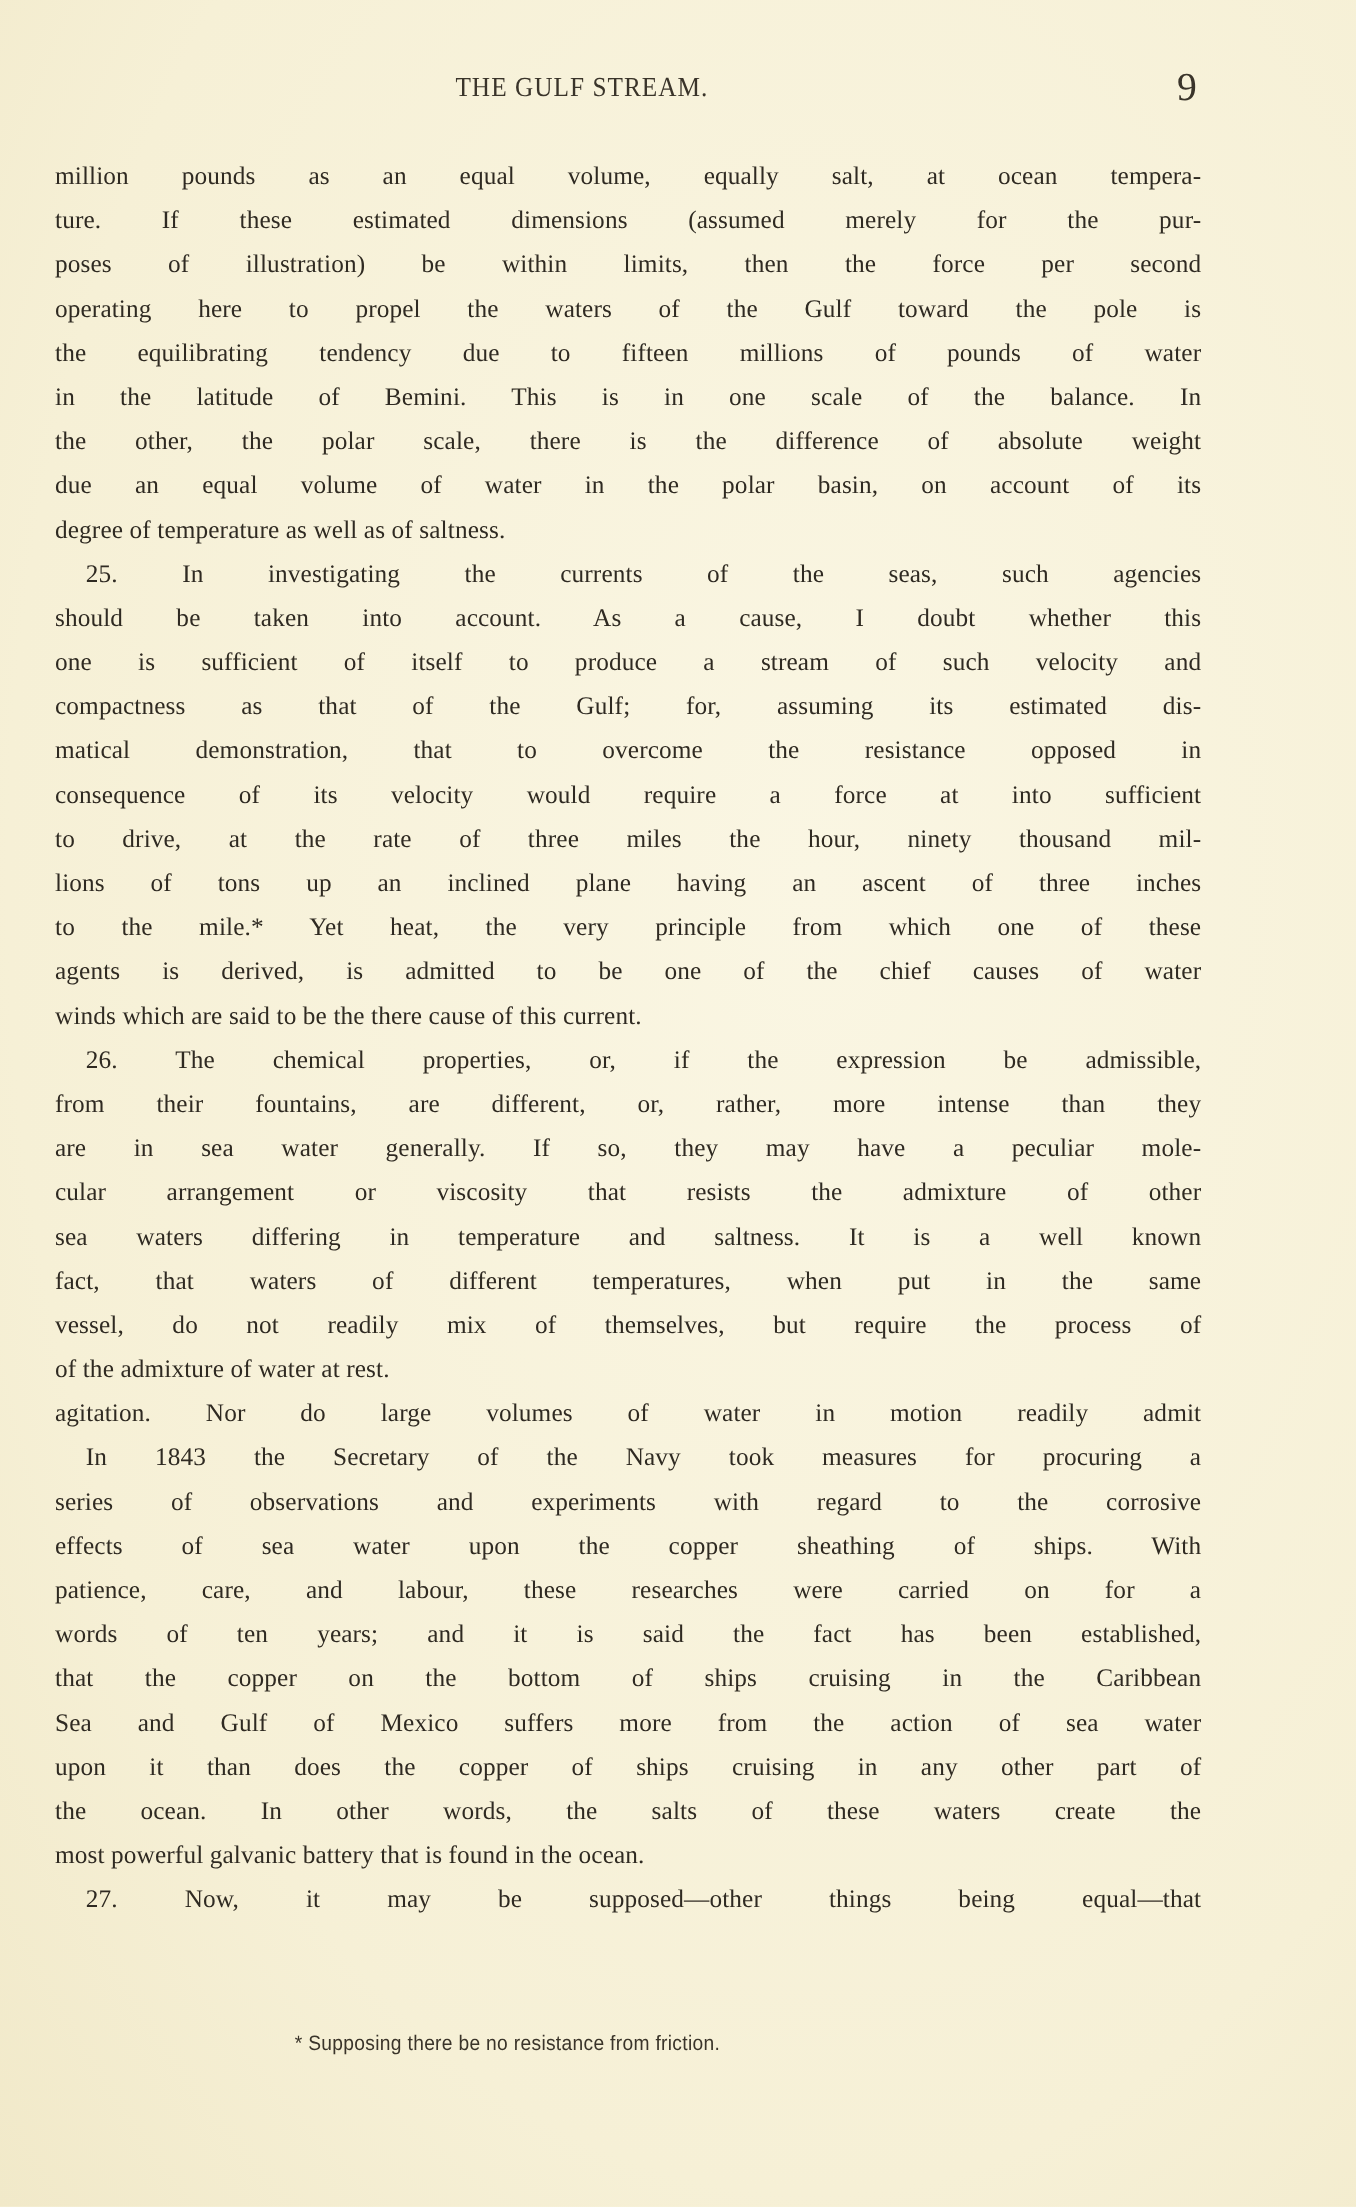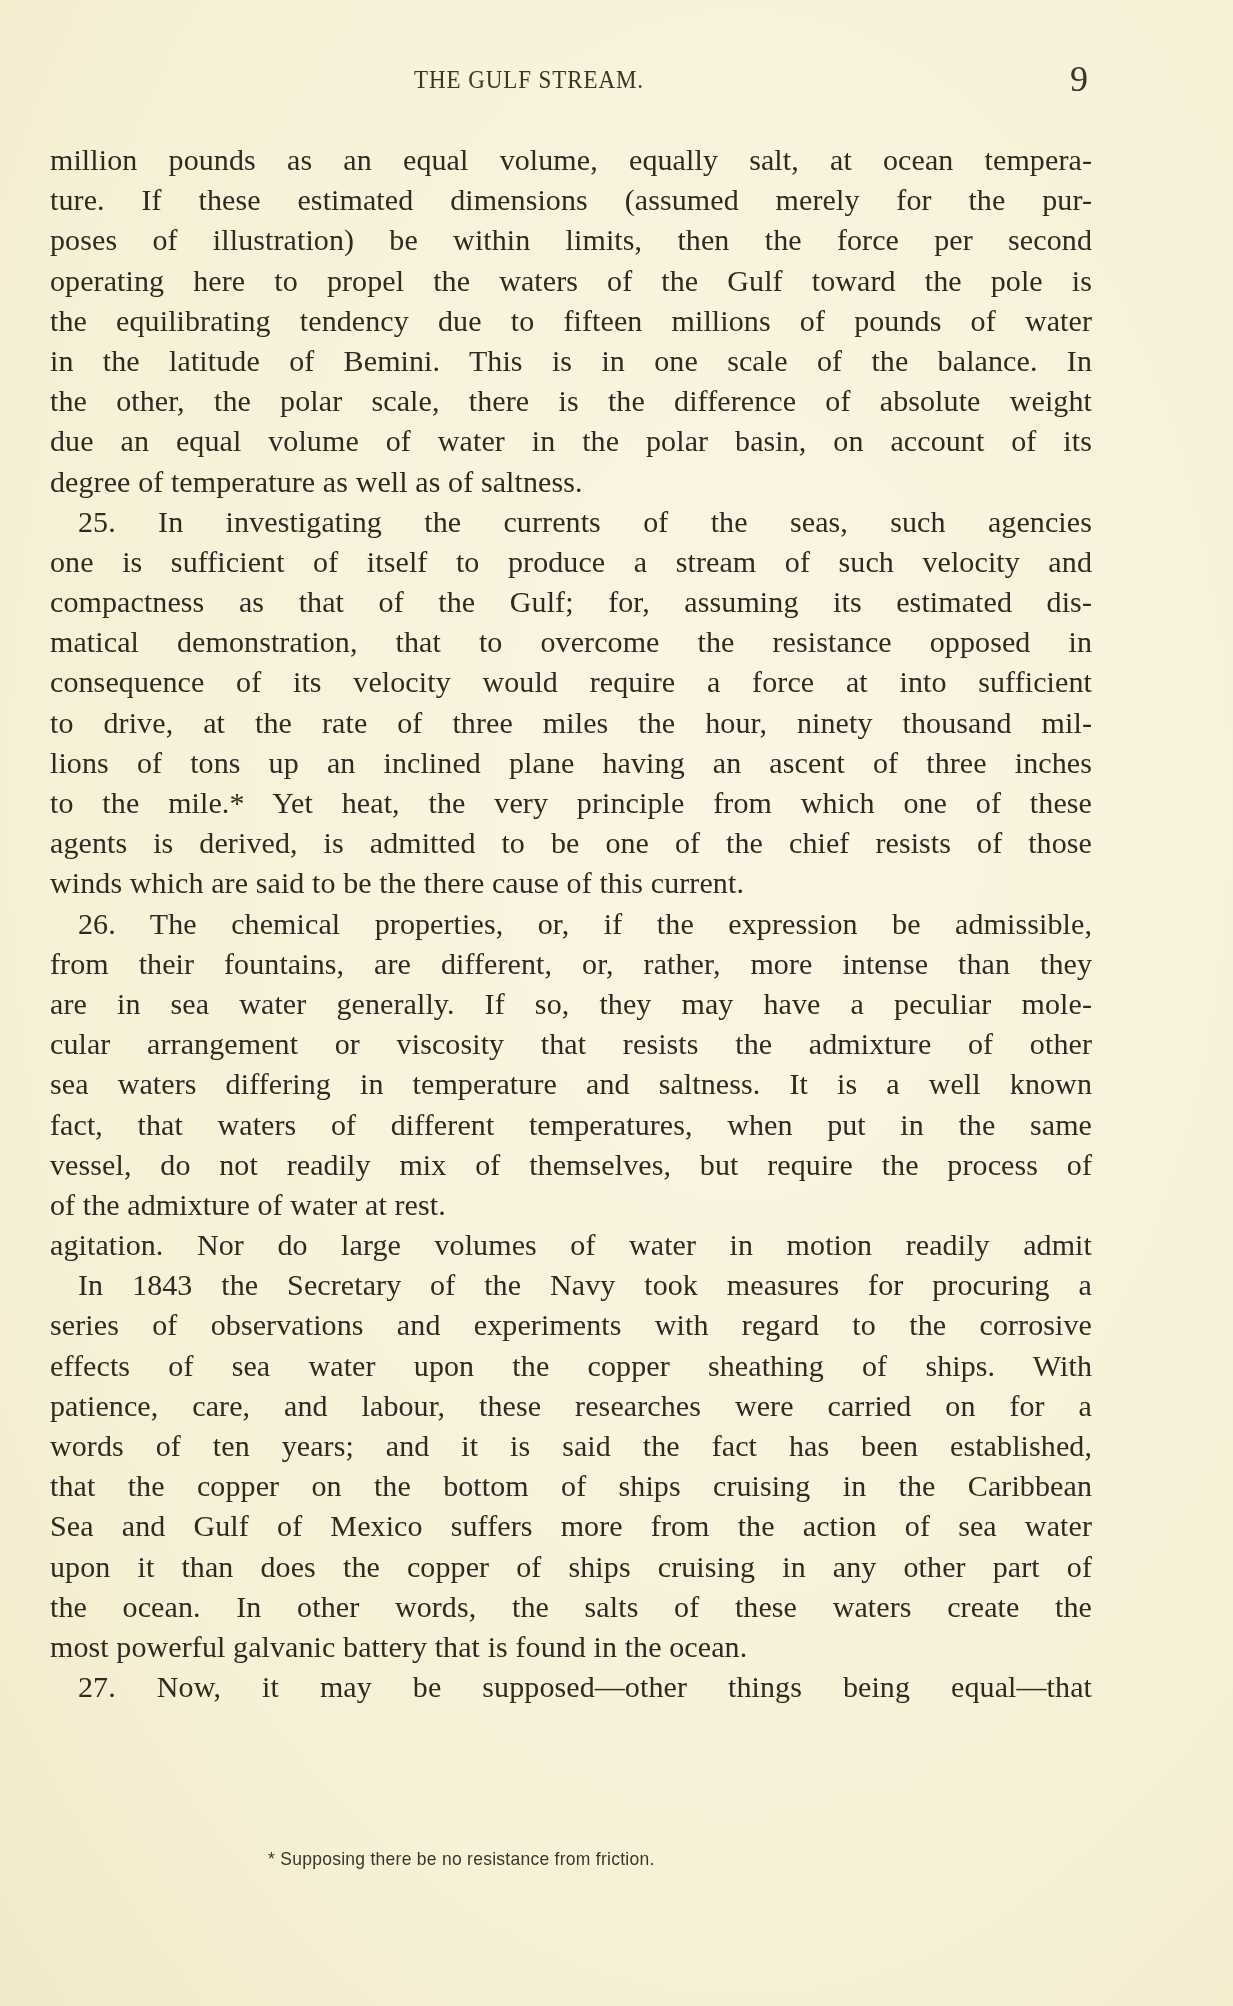--- a/index.html
+++ b/index.html
@@ -18,21 +18,21 @@
     position:absolute; left:414px; top:4px;
     font-size:25px; letter-spacing:1px; transform:scaleX(0.92); transform-origin:left;
     color:#3a342a;
   }
   .page-number {
     position:absolute; left:1070px; top:-4px;
     font-size:36px; color:#3a342a;
   }
   .body-text {
     position:absolute; left:50px; top:140px; width:1042px;
-    font-size:30px; line-height:40.2px; text-align:justify;
+    font-size:23px; line-height:40.2px; text-align:justify;
     letter-spacing:0.1px;
   }
   .line {
     display:block; white-space:nowrap; text-align:justify; text-align-last:justify;
     height:40.2px; overflow:visible;
   }
   .line.last { text-align-last:left; }
   .line.indent { padding-left:28px; }
   .line i { font-style:italic; }
   .footnote {
@@ -54,28 +54,29 @@
     <span class="line">million pounds as an equal volume, equally salt, at ocean tempera-</span>
     <span class="line">ture.  If these estimated dimensions (assumed merely for the pur-</span>
     <span class="line">poses of illustration) be within limits, then the force per second</span>
     <span class="line">operating here to propel the waters of the Gulf toward the pole is</span>
     <span class="line">the equilibrating tendency due to fifteen millions of pounds of water</span>
     <span class="line">in the latitude of Bemini.  This is in one scale of the balance.  In</span>
     <span class="line">the other, the polar scale, there is the difference of absolute weight</span>
     <span class="line">due an equal volume of water in the polar basin, on account of its</span>
     <span class="line last">degree of temperature as well as of saltness.</span>
     <span class="line indent">25. In investigating the currents of the seas, such agencies</span>
+    <span class="line">should be taken into account.  As a cause, I doubt whether this</span>
     <span class="line">one is sufficient of itself to produce a stream of such velocity and</span>
     <span class="line">compactness as that of the Gulf; for, assuming its estimated dis-</span>
     <span class="line">matical demonstration, that to overcome the resistance opposed in</span>
     <span class="line">consequence of its velocity would require a force at into sufficient</span>
     <span class="line">to drive, at the rate of three miles the hour, ninety thousand mil-</span>
     <span class="line">lions of tons up an inclined plane having an ascent of three inches</span>
     <span class="line">to the mile.*  Yet heat, the very principle from which one of these</span>
-    <span class="line">agents is derived, is admitted to be one of the chief resists of those</span>
+    <span class="line">agents is derived, is admitted to be one of the chief causes of water</span>
     <span class="line last">winds which are said to be the there cause of this current.</span>
     <span class="line indent">26. The chemical properties, or, if the expression be admissible,</span>
     <span class="line">from their fountains, are different, or, rather, more intense than they</span>
     <span class="line">are in sea water generally.  If so, they may have a peculiar mole-</span>
     <span class="line">cular arrangement or viscosity that resists the admixture of other</span>
     <span class="line">sea waters differing in temperature and saltness.  It is a well known</span>
     <span class="line">fact, that waters of different temperatures, when put in the same</span>
     <span class="line">vessel, do not readily mix of themselves, but require the process of</span>
     <span class="line last">of the admixture of water at rest.</span>
     <span class="line">agitation.  Nor do large volumes of water in motion readily admit</span>

